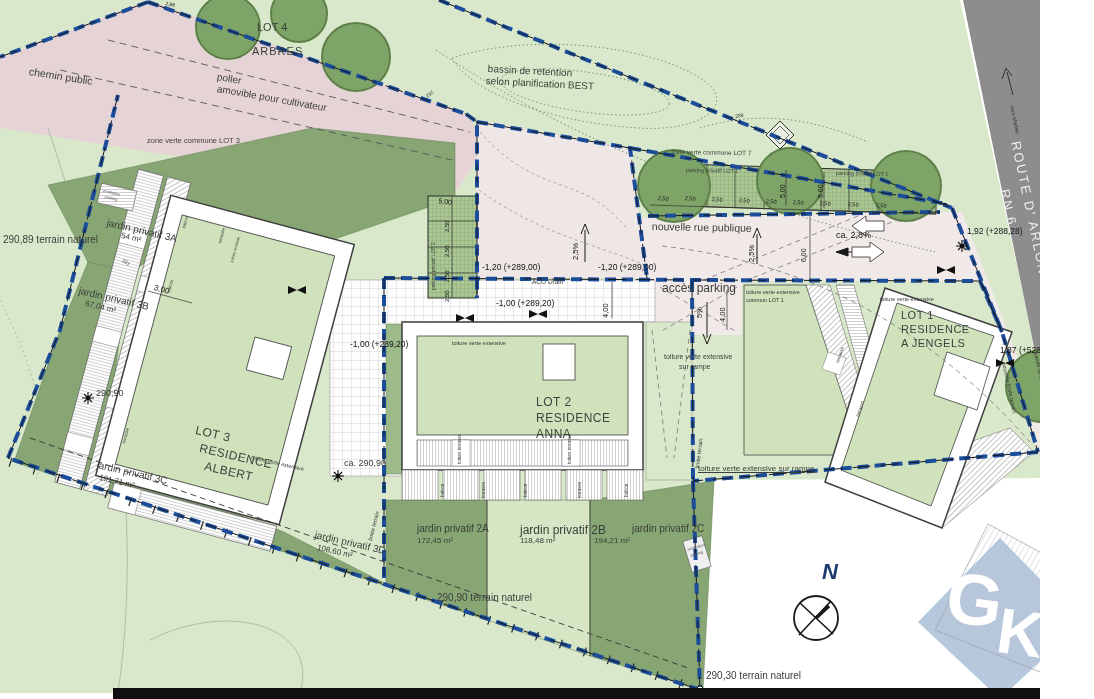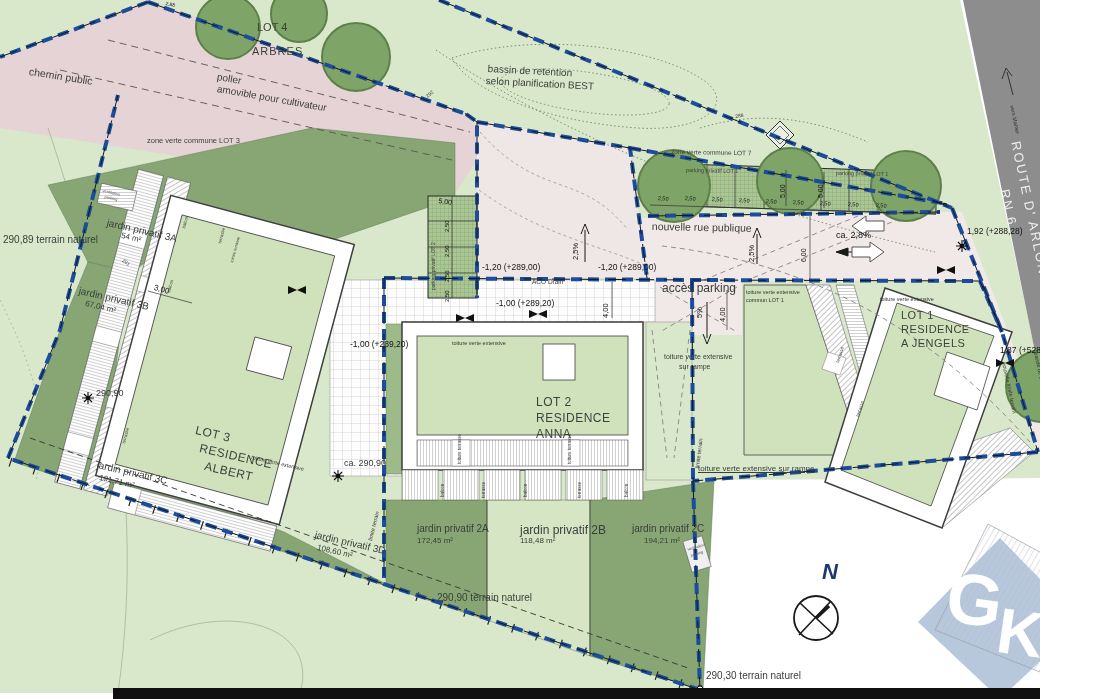--- a/index.html
+++ b/index.html
@@ -254,21 +254,21 @@
 <div class="lbl tiny" style="left:746px;top:298px;">commun LOT 1</div>
 <div class="lbl" style="left:664px;top:353px;font-size:7px;">toiture verte extensive</div>
 <div class="lbl" style="left:679px;top:363px;font-size:7px;">sur rampe</div>
 <div class="lbl" style="left:698px;top:465px;font-size:8px;text-decoration:underline;">toiture verte extensive sur rampe</div>
 
 <div class="lbl" style="left:417px;top:524px;font-size:10px;">jardin privatif 2A</div>
 <div class="lbl" style="left:417px;top:537px;font-size:8px;">172,45 m²</div>
 <div class="lbl" style="left:520px;top:524px;font-size:12px;">jardin privatif 2B</div>
 <div class="lbl" style="left:520px;top:537px;font-size:8px;">118,48 m²</div>
 <div class="lbl" style="left:632px;top:524px;font-size:10px;">jardin privatif 2C</div>
-<div class="lbl" style="left:644px;top:537px;font-size:8px;">194,21 m²</div>
+<div class="lbl" style="left:594px;top:537px;font-size:8px;">194,21 m²</div>
 
 <div class="lbl" style="left:96px;top:389px;font-size:9px;">290,90</div>
 <div class="lbl" style="left:344px;top:459px;font-size:9px;">ca. 290,90</div>
 <div class="lbl" style="left:437px;top:593px;font-size:10px;">290,90 terrain naturel</div>
 <div class="lbl" style="left:706px;top:671px;font-size:10px;">290,30 terrain naturel</div>
 
 <div class="lbl" style="left:652px;top:221px;font-size:10.5px;transform:rotate(1deg);">nouvelle rue publique</div>
 <div class="lbl" style="left:662px;top:282px;font-size:12px;">accès parking</div>
 <div class="lbl" style="left:671px;top:149px;font-size:6.5px;transform:rotate(1deg);">zone verte commune LOT 7</div>
 <div class="lbl" style="left:686px;top:168px;font-size:5.5px;transform:rotate(1deg);">parking privatif LOT 1</div>

